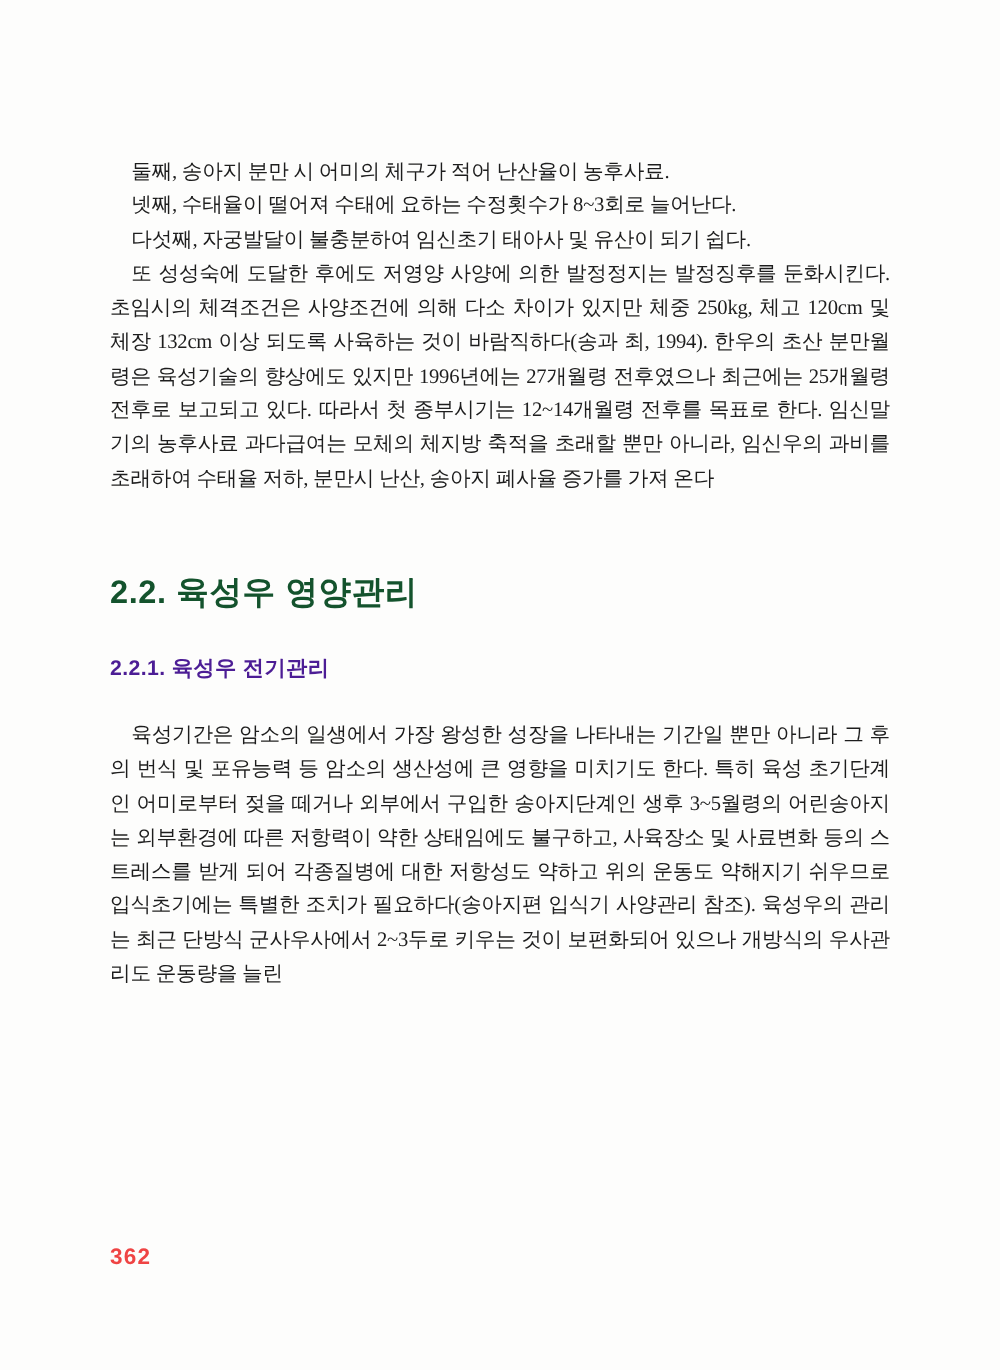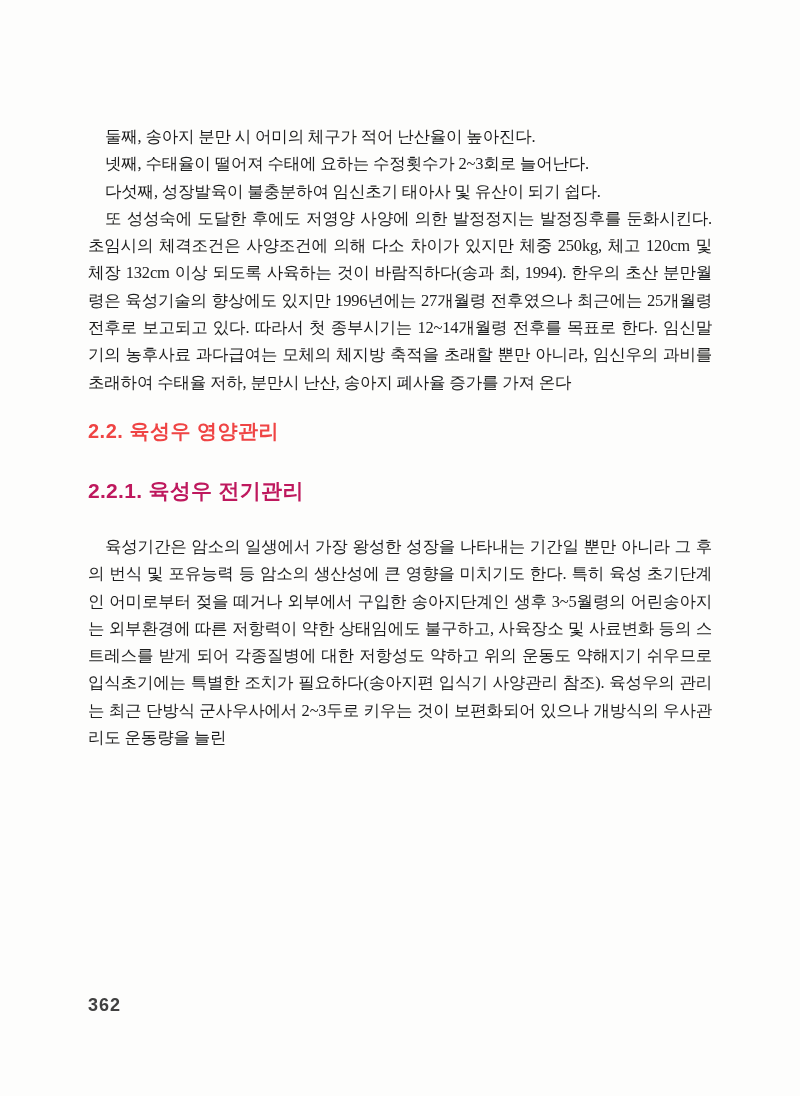--- a/index.html
+++ b/index.html
@@ -27,58 +27,58 @@
   p.body-para {
     margin: 0;
     font-size: 16.5px;
     line-height: 27.3px;
     text-align: justify;
     text-indent: 17px;
     letter-spacing: -0.2px;
     word-break: break-all;
   }
   h2.section-heading {
-    margin: 22px 0 0 0;
+    margin: 60px 0 0 0;
     font-family: "Liberation Sans", "DejaVu Sans", sans-serif;
-    font-size: 20px;
+    font-size: 26px;
     font-weight: 700;
     letter-spacing: 0.5px;
-    color: #ef4444;
+    color: #14532d;
   }
   h3.subsection-heading {
     margin: 32px 0 16px 0;
     font-family: "Liberation Sans", "DejaVu Sans", sans-serif;
-    font-size: 21px;
+    font-size: 17px;
     font-weight: 700;
     letter-spacing: 0.3px;
-    color: #be185d;
+    color: #4c1d95;
   }
   .after-heading {
     margin-top: 28px !important;
   }
   .page-number {
     position: absolute;
     left: 88px;
     top: 995px;
     font-family: "Liberation Sans", "DejaVu Sans", sans-serif;
     font-size: 18px;
     font-weight: 600;
     letter-spacing: 1px;
-    color: #404040;
+    color: #ef4444;
   }
 </style>
 </head>
 <body>
 
 <div class="page">
   <div class="content">
 
-    <p class="body-para">둘째, 송아지 분만 시 어미의 체구가 적어 난산율이 높아진다.</p>
-    <p class="body-para">넷째, 수태율이 떨어져 수태에 요하는 수정횟수가 2~3회로 늘어난다.</p>
-    <p class="body-para">다섯째, 성장발육이 불충분하여 임신초기 태아사 및 유산이 되기 쉽다.</p>
+    <p class="body-para">둘째, 송아지 분만 시 어미의 체구가 적어 난산율이 농후사료.</p>
+    <p class="body-para">넷째, 수태율이 떨어져 수태에 요하는 수정횟수가 8~3회로 늘어난다.</p>
+    <p class="body-para">다섯째, 자궁발달이 불충분하여 임신초기 태아사 및 유산이 되기 쉽다.</p>
 
 
     <p class="body-para">또 성성숙에 도달한 후에도 저영양 사양에 의한 발정정지는 발정징후를 둔화시킨다. 초임시의 체격조건은 사양조건에 의해 다소 차이가 있지만 체중 250kg, 체고 120cm 및 체장 132cm 이상 되도록 사육하는 것이 바람직하다(송과 최, 1994). 한우의 초산 분만월령은 육성기술의 향상에도 있지만 1996년에는 27개월령 전후였으나 최근에는 25개월령 전후로 보고되고 있다. 따라서 첫 종부시기는 12~14개월령 전후를 목표로 한다. 임신말기의 농후사료 과다급여는 모체의 체지방 축적을 초래할 뿐만 아니라, 임신우의 과비를 초래하여 수태율 저하, 분만시 난산, 송아지 폐사율 증가를 가져 온다</p>
 
     <h2 class="section-heading">2.2. 육성우 영양관리</h2>
 
     <h3 class="subsection-heading">2.2.1. 육성우 전기관리</h3>
 
     <p class="body-para after-heading">육성기간은 암소의 일생에서 가장 왕성한 성장을 나타내는 기간일 뿐만 아니라 그 후의 번식 및 포유능력 등 암소의 생산성에 큰 영향을 미치기도 한다. 특히 육성 초기단계인 어미로부터 젖을 떼거나 외부에서 구입한 송아지단계인 생후 3~5월령의 어린송아지는 외부환경에 따른 저항력이 약한 상태임에도 불구하고, 사육장소 및 사료변화 등의 스트레스를 받게 되어 각종질병에 대한 저항성도 약하고 위의 운동도 약해지기 쉬우므로 입식초기에는 특별한 조치가 필요하다(송아지편 입식기 사양관리 참조). 육성우의 관리는 최근 단방식 군사우사에서 2~3두로 키우는 것이 보편화되어 있으나 개방식의 우사관리도 운동량을 늘린</p>
 

